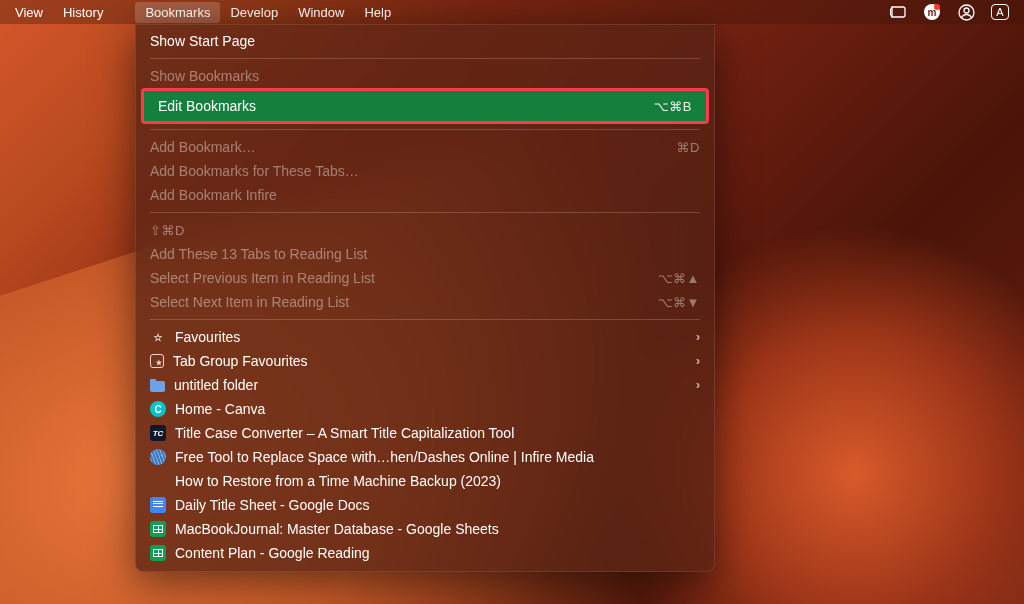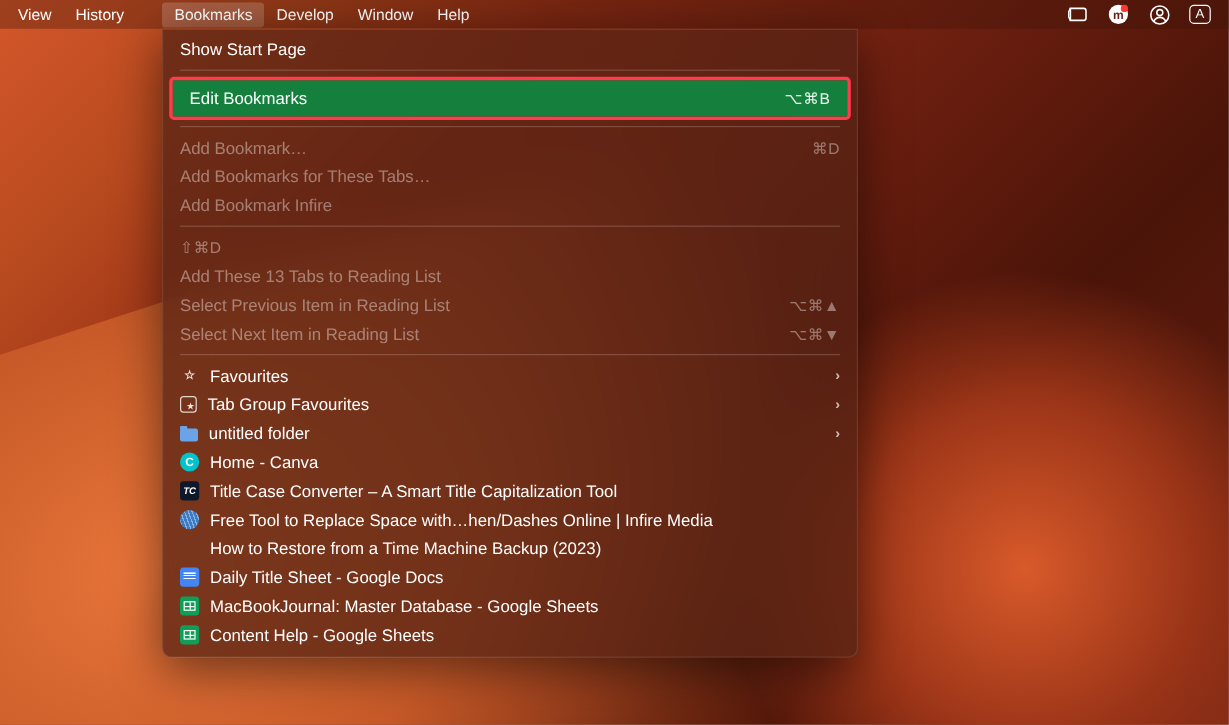--- a/index.html
+++ b/index.html
@@ -155,20 +155,23 @@
     </span>
     <span class="status-icon" style="border:1.3px solid #fff; border-radius:4px; width:18px; height:16px; font-size:11px;">A</span>
   </div>
 </div>
 
 <div class="dropdown">
   <div class="menu-row">
     <span class="label">Show Start Page</span>
   </div>
   <div class="divider"></div>
+  <div class="menu-row disabled">
+    <span class="label">Show Bookmarks</span>
+  </div>
 
   <div class="highlight-wrap">
     <div class="menu-row highlighted">
       <span class="label">Edit Bookmarks</span>
       <span class="shortcut">⌥⌘B</span>
     </div>
   </div>
 
   <div class="divider"></div>
   <div class="menu-row disabled">
@@ -232,15 +235,15 @@
   <div class="menu-row bookmark-row">
     <span class="favicon fav-docs"></span>
     <span class="label">Daily Title Sheet - Google Docs</span>
   </div>
   <div class="menu-row bookmark-row">
     <span class="favicon fav-sheets"></span>
     <span class="label">MacBookJournal: Master Database - Google Sheets</span>
   </div>
   <div class="menu-row bookmark-row">
     <span class="favicon fav-sheets"></span>
-    <span class="label">Content Help - Google Sheets</span>
+    <span class="label">Content Plan - Google Reading</span>
   </div>
 </div>
 
 </body></html>

